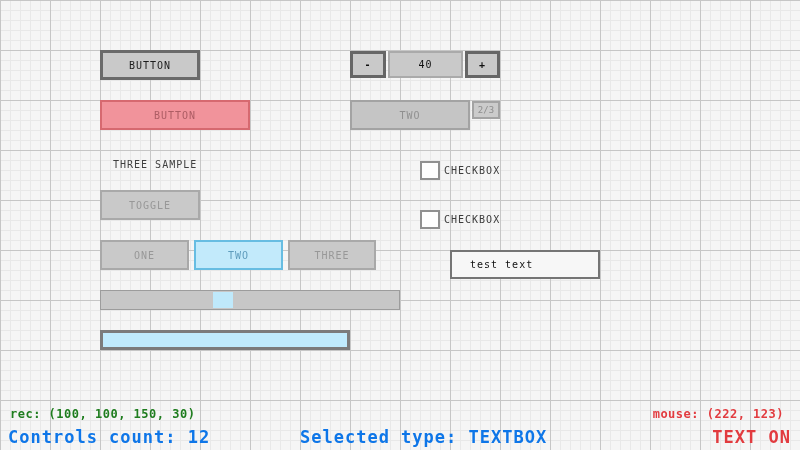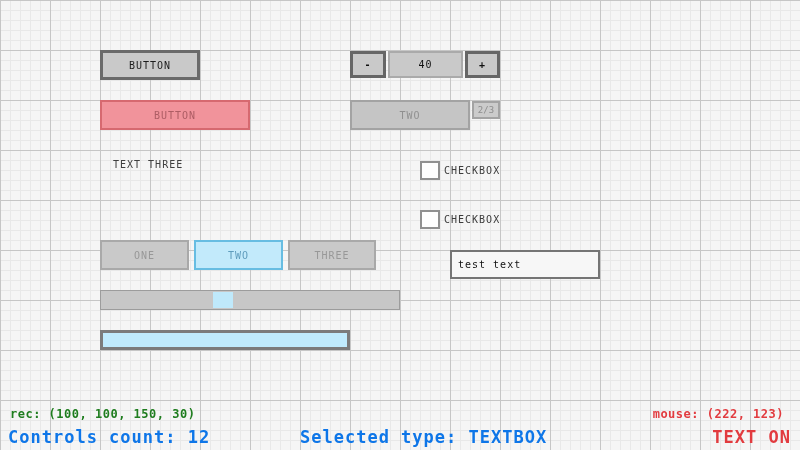--- a/index.html
+++ b/index.html
@@ -32,35 +32,36 @@
             border:3px solid #7b7b7b;background:#bfeafc;}
   .spin-btn{background:#c9c9c9;border:3px solid #666;color:#111;font-weight:bold;}
   .spin-val{background:#c9c9c9;border:2px solid #aaa;color:#111;}
   .dropdown{background:#c5c5c5;border:2px solid #a3a3a3;color:#909090;}
   .dd-index{background:#cbcbcb;border:2px solid #a3a3a3;color:#8d8d8d;font-size:9px;letter-spacing:0;}
   .cb-row{position:absolute;display:flex;align-items:center;gap:4px;}
   .cb-box{width:20px;height:19px;background:#fdfdfd;border:2px solid #8f8f8f;}
   .cb-label{font-size:10px;letter-spacing:1px;color:#3c3c3c;}
   .textbox{position:absolute;left:450px;top:250px;width:150px;height:29px;
            background:#f7f7f7;border:2px solid #757575;color:#111;
-           font-size:10px;letter-spacing:1px;display:flex;align-items:center;padding-left:6px;}
+           font-size:10px;letter-spacing:1px;display:flex;align-items:center;padding-left:18px;}
   .status-small{position:absolute;font-size:12px;letter-spacing:0.5px;font-weight:bold;}
   .status-big{position:absolute;font-size:17px;letter-spacing:1px;font-weight:bold;text-align:center;}
 </style>
 </head>
 <body>
 
 <div class="canvas">
 
   <div class="w btn" style="left:100px;top:50px;width:100px;height:30px;">BUTTON</div>
 
   <div class="w btn-red" style="left:100px;top:100px;width:150px;height:30px;">BUTTON</div>
 
-  <div class="plain-label" style="left:113px;top:159px;">TEXT THREE</div>
+  <div class="plain-label" style="left:113px;top:159px;">THREE SAMPLE</div>
 
+  <div class="w gray" style="left:100px;top:190px;width:100px;height:30px;">TOGGLE</div>
 
   <div class="w gray" style="left:100px;top:240px;width:89px;height:30px;">ONE</div>
   <div class="w cyan" style="left:194px;top:240px;width:89px;height:30px;">TWO</div>
   <div class="w gray" style="left:288px;top:240px;width:88px;height:30px;">THREE</div>
 
   <div class="slider">
     <div class="slider-handle"></div>
   </div>
 
   <div class="progress"></div>

